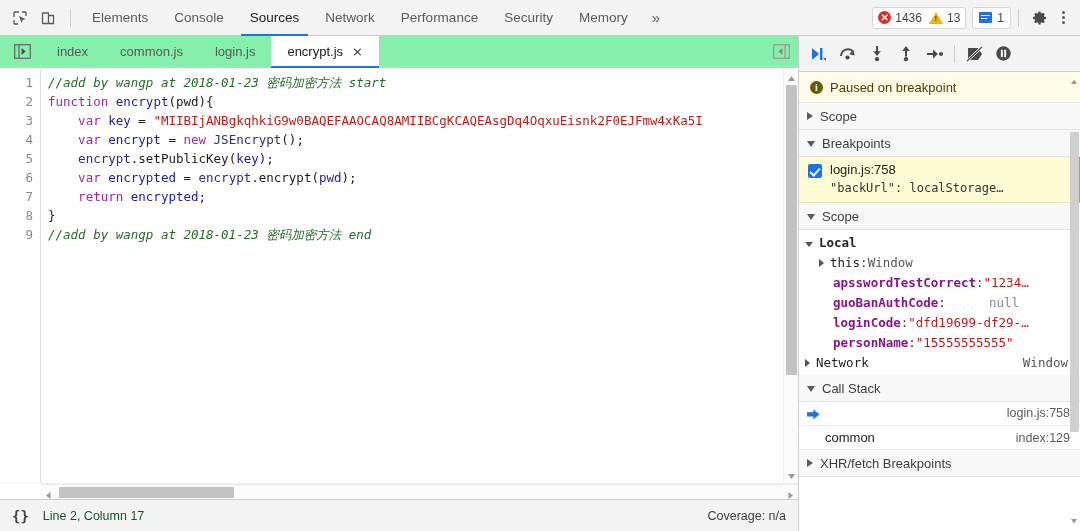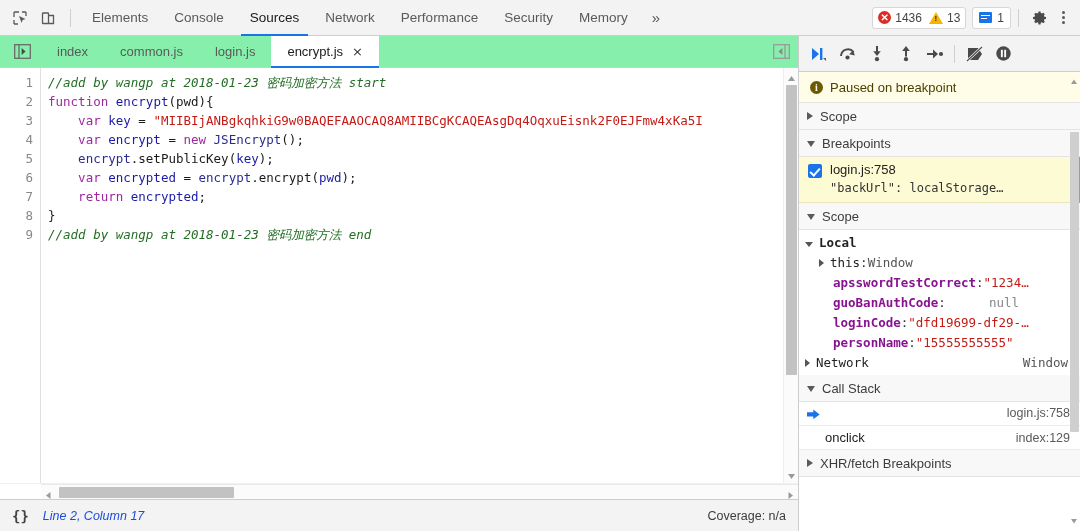--- a/index.html
+++ b/index.html
@@ -212,21 +212,21 @@
     background: #f3f3f3;
     border-top: 1px solid #cdcdcd;
     display: flex; align-items: center;
     padding: 0 12px;
   }
   .fmt-btn {
     font-family: "DejaVu Sans Mono", monospace;
     font-size: 14px; color: #444; cursor: pointer;
     margin-right: 14px; font-weight: bold;
   }
-  .status-pos { font-size: 12.5px; color: #1d4ed8; font-style: italic; }
+  .status-pos { font-size: 12.5px; color: #14532d; }
   .status-cov { margin-left: auto; font-size: 12.5px; color: #3c3c3c; }
 
   
   .right-pane {
     width: 281px; min-width: 281px;
     display: flex; flex-direction: column;
     background: #fff;
     min-height: 0;
   }
   .dbg-toolbar {
@@ -653,21 +653,21 @@
             </svg>
           </span>
           <div class="cs-frame-stacked">
             <span class="cs-loc">login.js:758</span>
           </div>
         </div>
 
         <div class="cs-frame">
           <span class="cs-arrow-sp"></span>
           <div class="cs-inline">
-            <span class="cs-name">onclick</span>
+            <span class="cs-name">common</span>
             <span class="cs-loc">index:129</span>
           </div>
         </div>
 
         <div class="section-header">
           <span class="tri"></span>
           <span>XHR/fetch Breakpoints</span>
         </div>
 
         <div class="dbg-vscroll">

